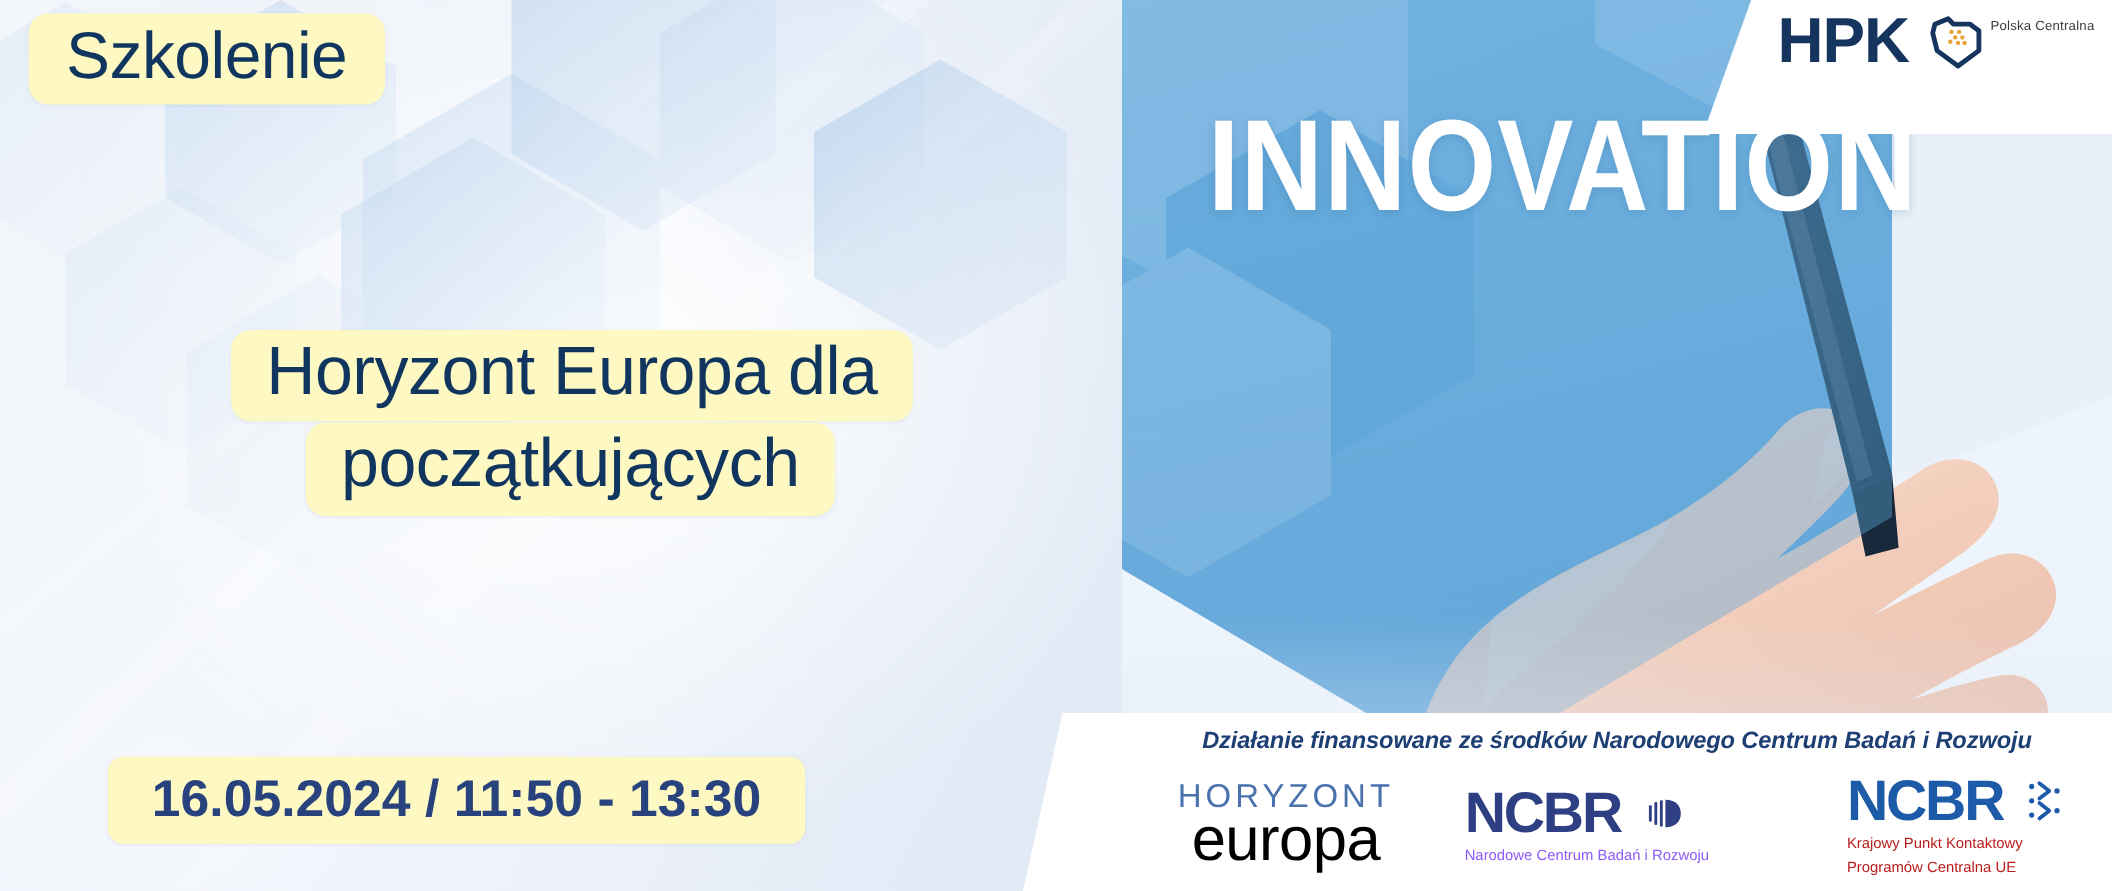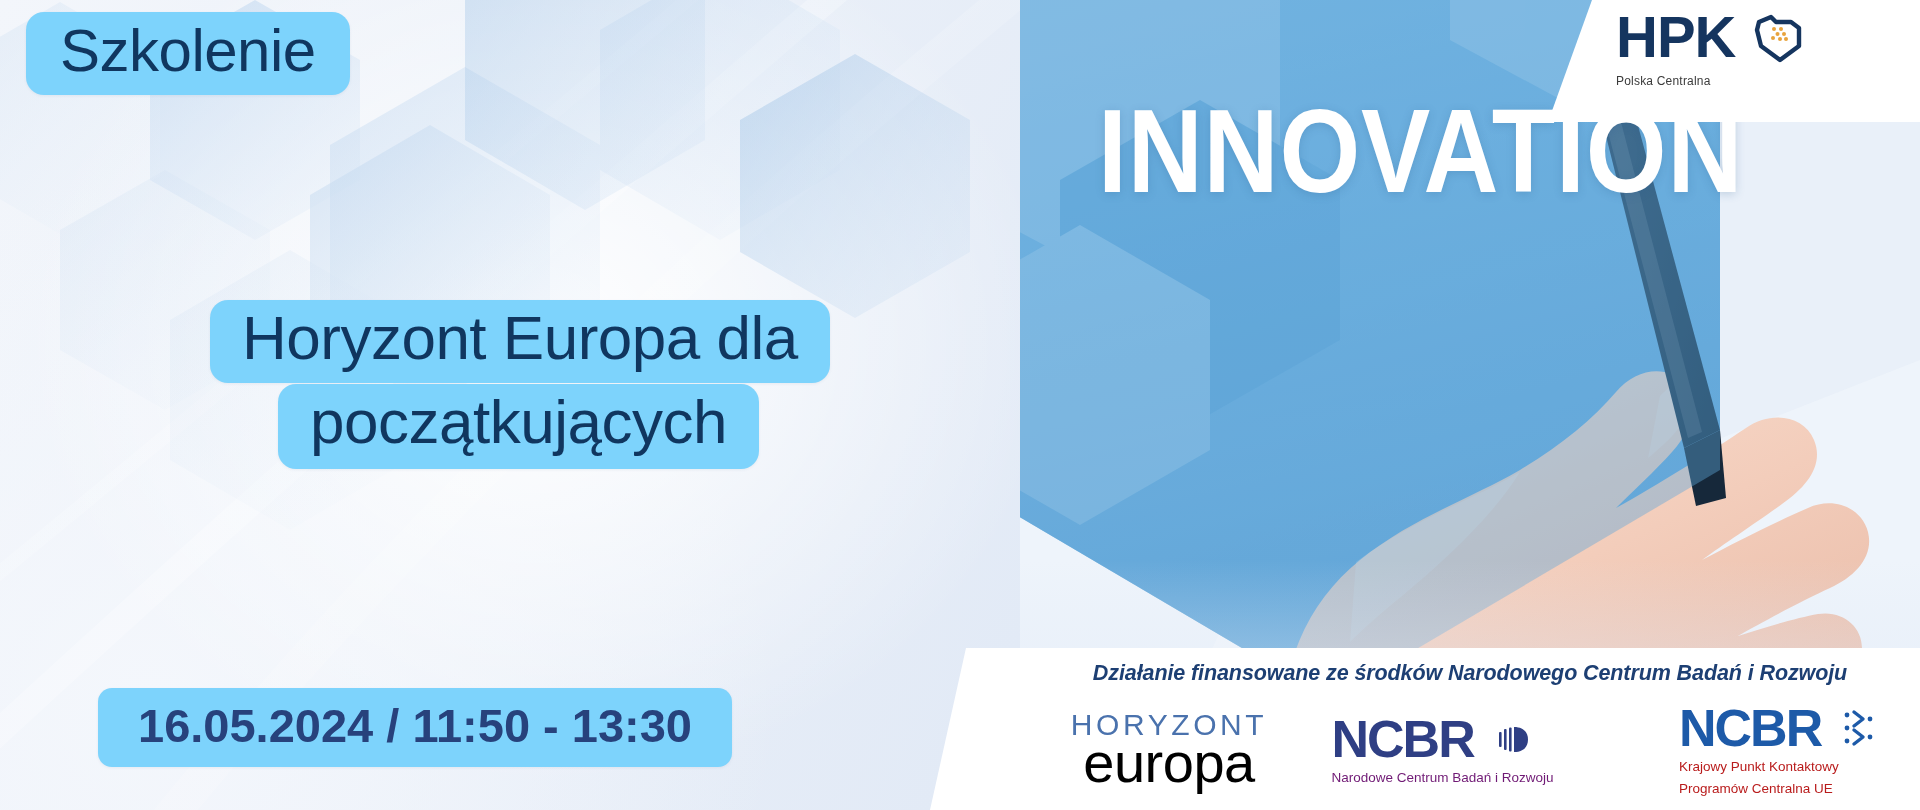--- a/index.html
+++ b/index.html
@@ -76,21 +76,21 @@
     width: 390px;
     height: 122px;
     background: #ffffff;
     clip-path: polygon(62px 0, 100% 0, 100% 100%, 18px 100%);
   }
   .hpk-inner {
     position: absolute;
     left: 86px;
     top: 8px;
     display: flex;
-    flex-direction: column;
+    flex-direction: row;
   }
   .hpk-row {
     display: flex;
     align-items: center;
     gap: 14px;
   }
   .hpk-word {
     font-family: "Liberation Sans", sans-serif;
     font-size: 58px;
     font-weight: bold;
@@ -102,21 +102,21 @@
     font-family: "Liberation Sans", sans-serif;
     font-size: 12px;
     color: #3b3b3b;
     margin-top: 8px;
     letter-spacing: 0.2px;
   }
 
   
   .badge {
     position: absolute;
-    background: #7dd3fc;
+    background: #fef9c3;
     border-radius: 16px;
     display: flex;
     align-items: center;
     justify-content: center;
     color: #10365f;
     font-family: "Liberation Sans", sans-serif;
     box-shadow: 0 1px 3px rgba(60,90,130,0.08);
   }
   .badge-kicker {
     left: 26px;
@@ -213,21 +213,21 @@
   .ncbr-word {
     font-size: 52px;
     font-weight: bold;
     letter-spacing: -2px;
     line-height: 1;
     color: #2f3f84;
   }
   .ncbr-word.alt { color: #1d5aa8; }
   .ncbr-sub {
     font-size: 13.5px;
-    color: #701a75;
+    color: #8b5cf6;
     line-height: 1.25;
     margin-top: 5px;
   }
   .ncbr-sub.alt { color: #b91c1c; }
 </style>
 </head>
 <body>
 
 <div id="banner">
 

